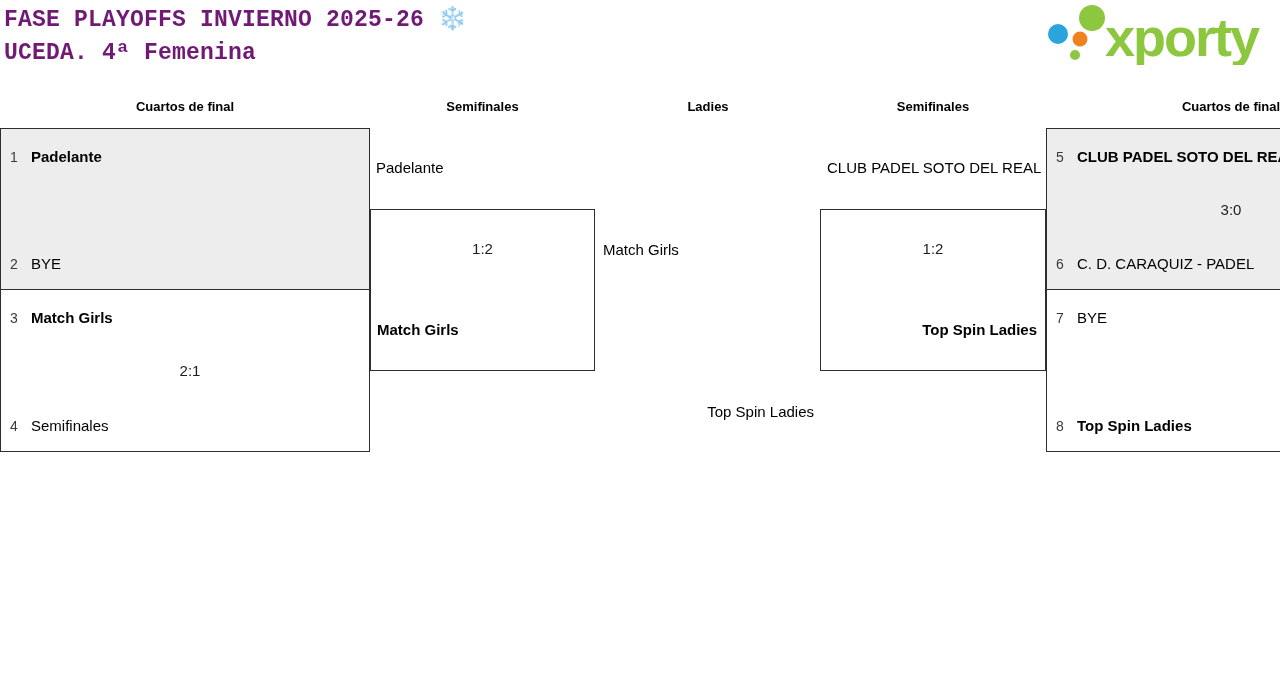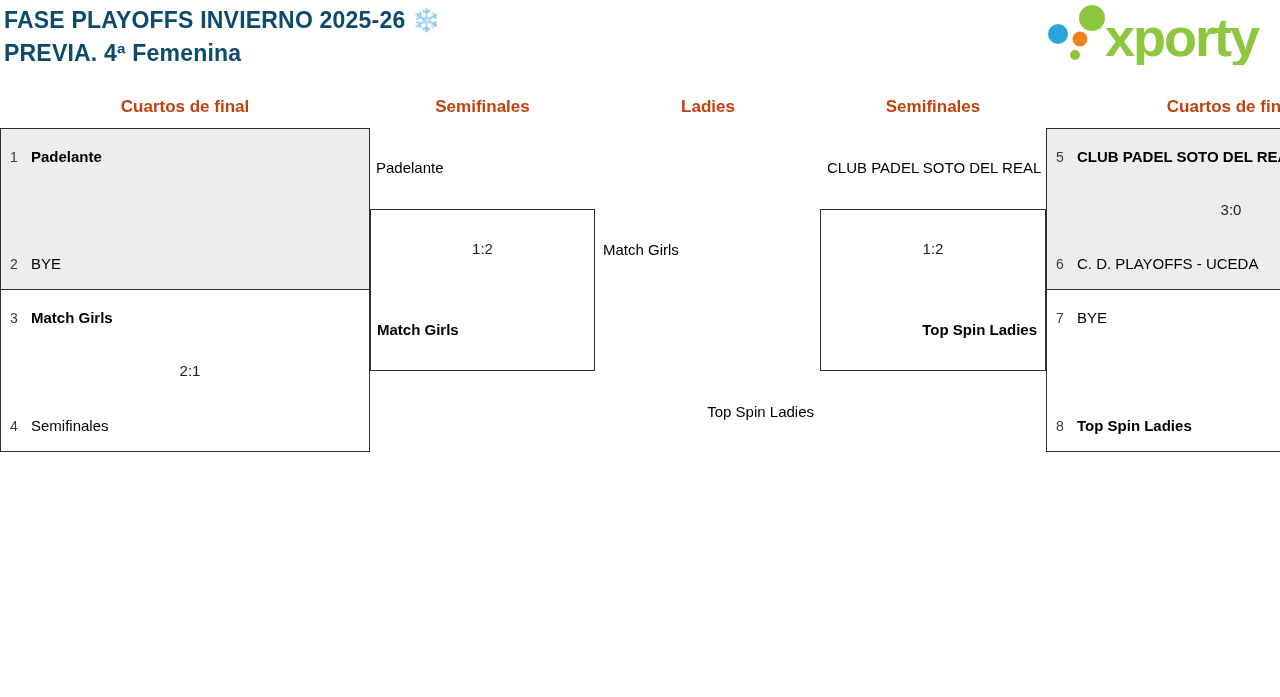--- a/index.html
+++ b/index.html
@@ -3,37 +3,37 @@
 <meta charset="utf-8">
 <style>
   * { margin:0; padding:0; box-sizing:border-box; }
   html,body { overflow:hidden; }
   body {
     width:1280px; height:697px; position:relative;
     background:#ffffff; color:#111;
     font-family:"Liberation Sans", sans-serif;
   }
   .abs { position:absolute; }
-  .title-block { left:4px; top:4px; font-weight:bold; font-size:23px; line-height:33px; color:#0c4a6e; letter-spacing:.2px; }
-  .col-header { top:96px; font-weight:bold; font-size:17px; line-height:22px; text-align:center; color:#c2410c; white-space:nowrap; overflow:hidden; }
+  .title-block { left:4px; top:4px; font-weight:bold; font-size:23px; line-height:33px; color:#701a75; letter-spacing:.2px;font-family:Liberation Mono, monospace; }
+  .col-header { top:96px; font-weight:bold; font-size:13px; line-height:22px; text-align:center; color:#000000; white-space:nowrap; overflow:hidden; }
   .box { border:1px solid #2e2e2e; background:#ffffff; }
   .box.shaded { background:#ededed; }
   .team-row { position:absolute; left:9px; right:8px; display:flex; align-items:baseline; font-size:15px; line-height:17px; white-space:nowrap; overflow:hidden; }
   .team-row .seed { width:21px; flex:none; font-size:14px; color:#3a3a3a; }
   .team-row .name { color:#000; }
   .bold { font-weight:bold; }
   .score { position:absolute; text-align:center; font-size:15px; line-height:16px; color:#1d1d1d; }
   .sf-label { position:absolute; font-size:15px; line-height:17px; color:#000; white-space:nowrap; overflow:hidden; }
 </style>
 </head>
 <body>
 
 <div class="abs title-block">
   <div>FASE PLAYOFFS INVIERNO 2025-26 ❄️</div>
-  <div>PREVIA. 4ª Femenina</div>
+  <div>UCEDA. 4ª Femenina</div>
 </div>
 
 <div class="abs" style="left:1048px; top:3px; width:232px; height:62px;text-decoration:underline;">
   <svg width="232" height="62" viewBox="0 0 232 62">
     <circle cx="44" cy="15" r="13" fill="#8dc63f"></circle>
     <circle cx="10" cy="31" r="10" fill="#2aa5dc"></circle>
     <circle cx="32" cy="36" r="7.5" fill="#f0821e"></circle>
     <circle cx="27" cy="52" r="5" fill="#8dc63f"></circle>
     <text x="57" y="53" font-size="54" font-weight="bold" fill="#8dc63f" letter-spacing="-2">xporty</text>
   </svg>
@@ -83,21 +83,21 @@
 <div class="abs sf-label bold" style="left:820px; top:321px; width:217px; text-align:right;">Top Spin Ladies</div>
 
 <div class="abs box shaded" style="left:1046px; top:128px; width:370px; height:162px;">
   <div class="team-row" style="top:19px;">
     <span class="seed">5</span>
     <span class="name bold">CLUB PADEL SOTO DEL REAL</span>
   </div>
   <div class="score" style="left:0; right:0; top:73px;">3:0</div>
   <div class="team-row" style="top:126px;">
     <span class="seed">6</span>
-    <span class="name">C. D. PLAYOFFS - UCEDA</span>
+    <span class="name">C. D. CARAQUIZ - PADEL</span>
   </div>
 </div>
 
 <div class="abs box" style="left:1046px; top:289px; width:370px; height:163px;">
   <div class="team-row" style="top:19px;">
     <span class="seed">7</span>
     <span class="name">BYE</span>
   </div>
   <div class="score" style="left:0; right:0; top:73px;"></div>
   <div class="team-row" style="top:127px;">

